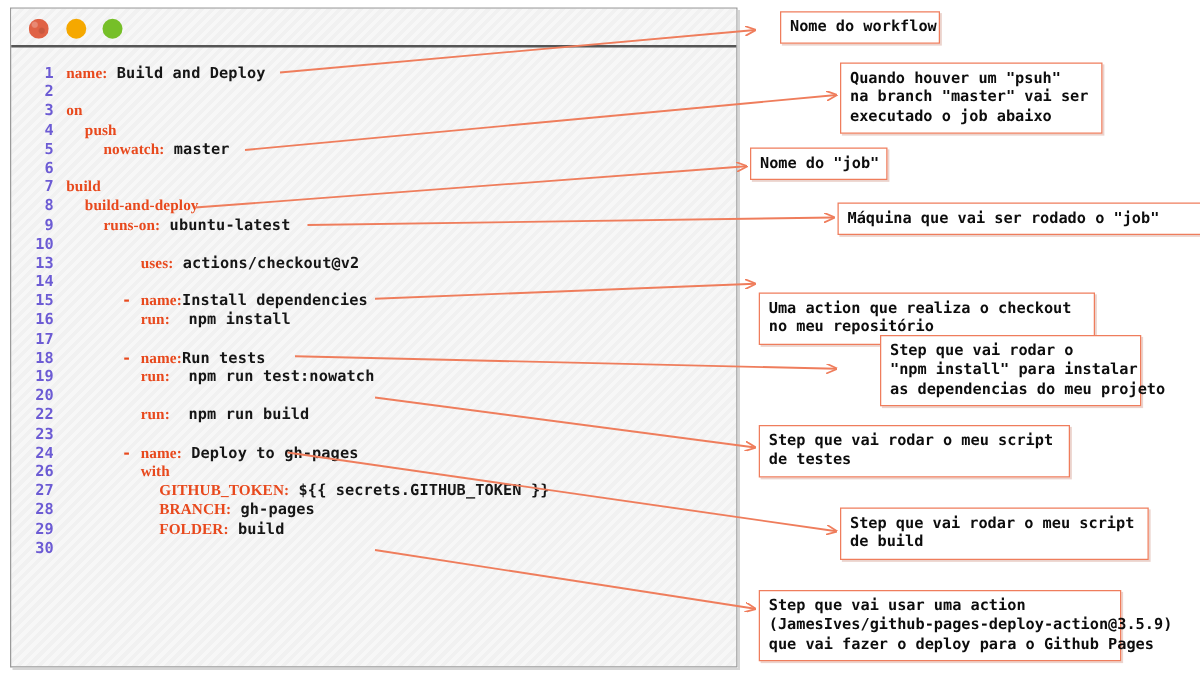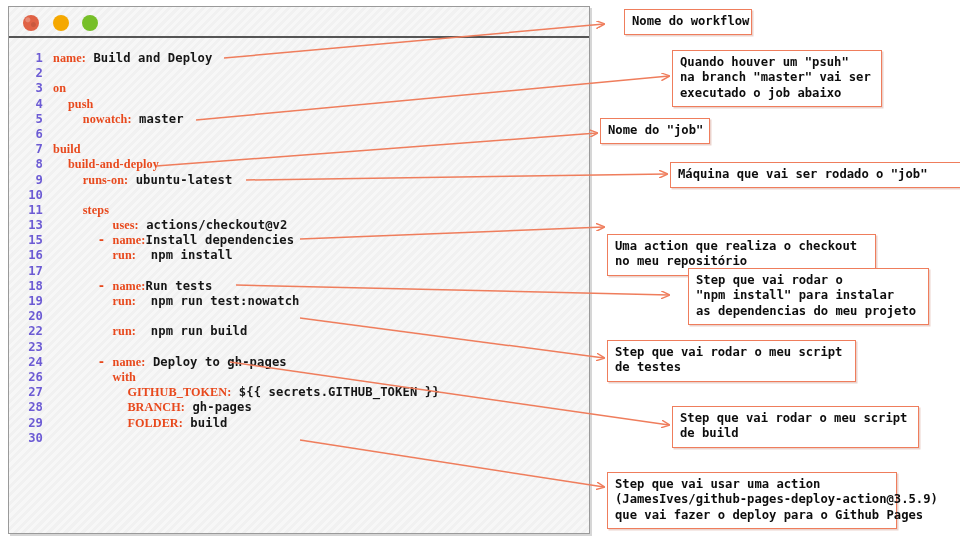--- a/index.html
+++ b/index.html
@@ -124,22 +124,22 @@
         <div class="code-line"><span class="lineno">1</span><span class="code-text"><span></span><span class="tok-key">name:</span><span class="tok-val"> Build and Deploy</span></span></div>
         <div class="code-line"><span class="lineno">2</span><span class="code-text"><span></span></span></div>
         <div class="code-line"><span class="lineno">3</span><span class="code-text"><span></span><span class="tok-key">on</span></span></div>
         <div class="code-line"><span class="lineno">4</span><span class="code-text"><span>  </span><span class="tok-key">push</span></span></div>
         <div class="code-line"><span class="lineno">5</span><span class="code-text"><span>    </span><span class="tok-key">nowatch:</span><span class="tok-val"> master</span></span></div>
         <div class="code-line"><span class="lineno">6</span><span class="code-text"><span></span></span></div>
         <div class="code-line"><span class="lineno">7</span><span class="code-text"><span></span><span class="tok-key">build</span></span></div>
         <div class="code-line"><span class="lineno">8</span><span class="code-text"><span>  </span><span class="tok-key">build-and-deploy</span></span></div>
         <div class="code-line"><span class="lineno">9</span><span class="code-text"><span>    </span><span class="tok-key">runs-on:</span><span class="tok-val"> ubuntu-latest</span></span></div>
         <div class="code-line"><span class="lineno">10</span><span class="code-text"><span></span></span></div>
-        <div class="code-line"><span class="lineno">11</span><span class="code-text"><span>    </span><span class="tok-key">steps</span></span></div>
         <div class="code-line"><span class="lineno">13</span><span class="code-text"><span>        </span><span class="tok-key">uses:</span><span class="tok-val"> actions/checkout@v2</span></span></div>
+        <div class="code-line"><span class="lineno">14</span><span class="code-text"><span></span></span></div>
         <div class="code-line"><span class="lineno">15</span><span class="code-text"><span>      </span><span class="tok-dash">- </span><span class="tok-key">name:</span><span class="tok-val">Install dependencies</span></span></div>
         <div class="code-line"><span class="lineno">16</span><span class="code-text"><span>        </span><span class="tok-key">run:</span><span class="tok-val">  npm install</span></span></div>
         <div class="code-line"><span class="lineno">17</span><span class="code-text"><span></span></span></div>
         <div class="code-line"><span class="lineno">18</span><span class="code-text"><span>      </span><span class="tok-dash">- </span><span class="tok-key">name:</span><span class="tok-val">Run tests</span></span></div>
         <div class="code-line"><span class="lineno">19</span><span class="code-text"><span>        </span><span class="tok-key">run:</span><span class="tok-val">  npm run test:nowatch</span></span></div>
         <div class="code-line"><span class="lineno">20</span><span class="code-text"><span></span></span></div>
         <div class="code-line"><span class="lineno">22</span><span class="code-text"><span>        </span><span class="tok-key">run:</span><span class="tok-val">  npm run build</span></span></div>
         <div class="code-line"><span class="lineno">23</span><span class="code-text"><span></span></span></div>
         <div class="code-line"><span class="lineno">24</span><span class="code-text"><span>      </span><span class="tok-dash">- </span><span class="tok-key">name:</span><span class="tok-val"> Deploy to gh-pages</span></span></div>
         <div class="code-line"><span class="lineno">26</span><span class="code-text"><span>        </span><span class="tok-key">with</span></span></div>
@@ -184,21 +184,21 @@
 na branch "master" vai ser
 executado o job abaixo</div>
 
   <div class="anno" style="left:600px; top:118px; width:110px;">Nome do "job"</div>
 
   <div class="anno" style="left:670px; top:162px; width:306px;">Máquina que vai ser rodado o "job"</div>
 
   <div class="anno" style="left:607px; top:205px; width:269px;margin-top:29px;">Uma action que realiza o checkout
 no meu repositório</div>
 
-  <div class="anno" style="left:688px; top:268px; width:241px;">Step que vai rodar o
+  <div class="anno" style="left:704px; top:268px; width:209px;">Step que vai rodar o
 "npm install" para instalar
 as dependencias do meu projeto</div>
 
   <div class="anno" style="left:607px; top:340px; width:249px;">Step que vai rodar o meu script
 de testes</div>
 
   <div class="anno" style="left:672px; top:406px; width:247px;">Step que vai rodar o meu script
 de build</div>
 
   <div class="anno" style="left:607px; top:472px; width:290px;">Step que vai usar uma action

